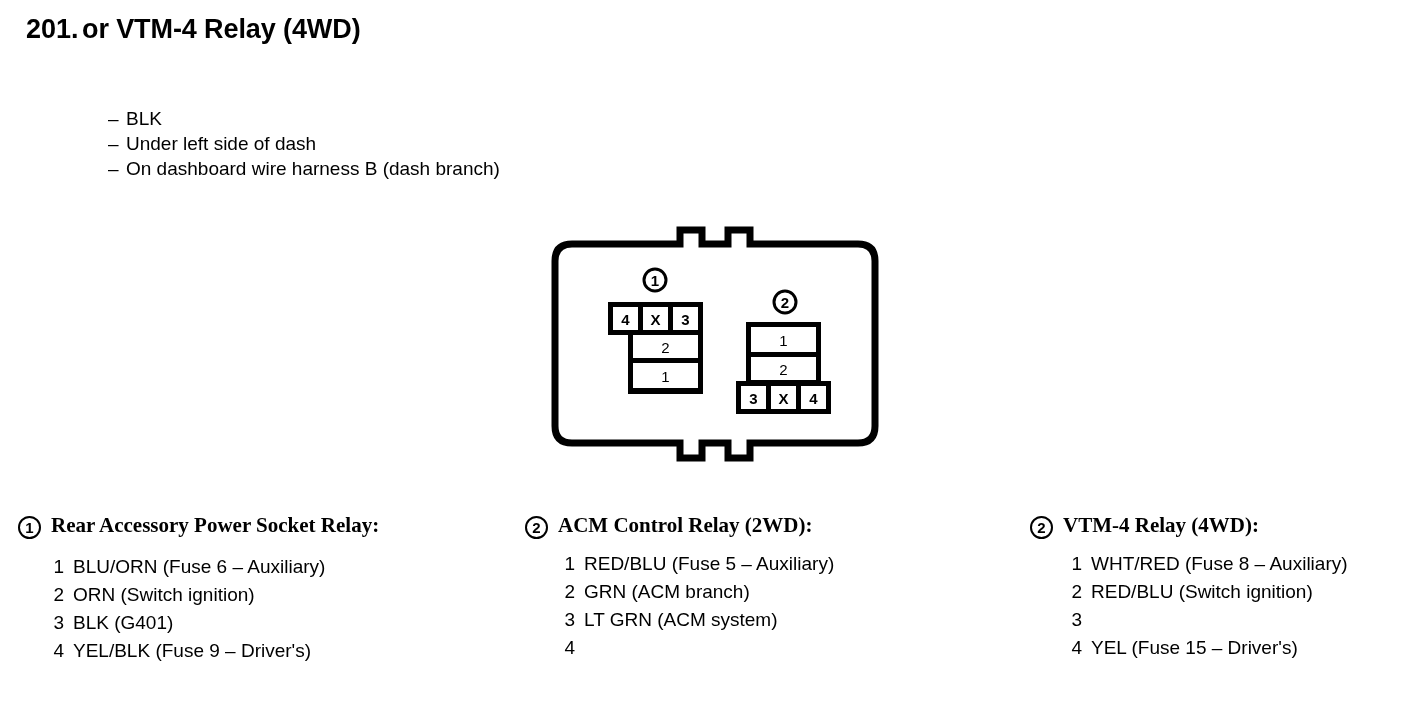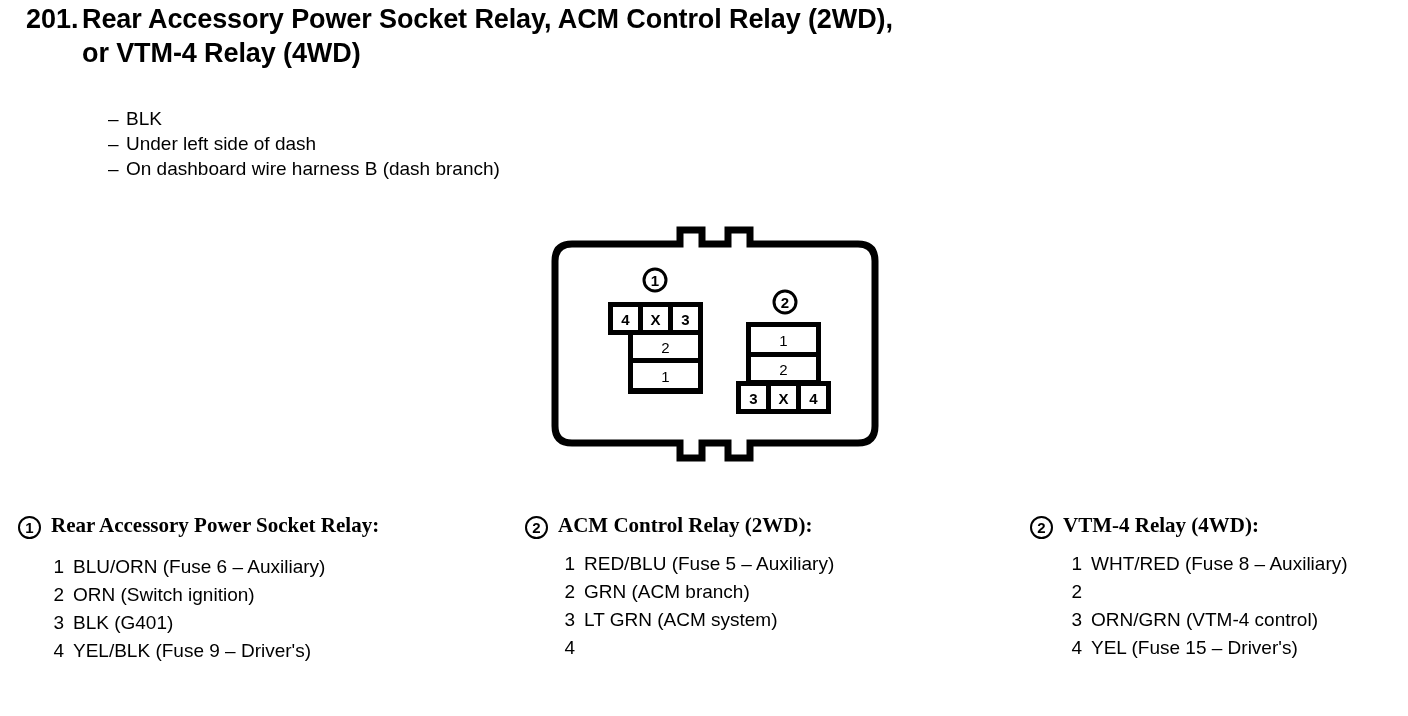--- a/index.html
+++ b/index.html
@@ -15,21 +15,21 @@
     overflow: hidden;
     font-family: "Liberation Sans", sans-serif;
     color: #000000;
     -webkit-font-smoothing: none;
   }
 
   
   #heading {
     position: absolute;
     left: 26px;
-    top: 2px;
+    top: 12px;
     width: 1340px;
   }
   .title-line {
     font-size: 27px;
     font-weight: bold;
     line-height: 34px;
     letter-spacing: -0.1px;
     white-space: nowrap;
   }
   .title-row {
@@ -129,21 +129,20 @@
   #legend-col-3 .legend-list { margin-left: 28px; }
   #legend-col-1 .legend-list { margin-top: 14px; }
 </style>
 </head>
 <body>
 
 <div id="heading">
   <div class="title-row">
     <div class="title-num">201.</div>
     <div class="title-body">
-      <div class="title-line">Rear Accessory Power Socket Relay, ACM Control Relay (2WD),</div>
       <div class="title-line">or VTM-4 Relay (4WD)</div>
     </div>
   </div>
 </div>
 
 <div id="bullets">
   <div class="bullet">
     <span class="bullet-dash">–</span>
     <span>BLK</span>
   </div>
@@ -282,23 +281,23 @@
     <div class="circ-num">2</div>
     <div class="legend-title">VTM-4 Relay (4WD):</div>
   </div>
   <div class="legend-list">
     <div class="legend-item">
       <span class="legend-item-num">1</span>
       <span>WHT/RED (Fuse 8 – Auxiliary)</span>
     </div>
     <div class="legend-item">
       <span class="legend-item-num">2</span>
+      <span>RED/BLU (Switch ignition)</span>
     </div>
     <div class="legend-item">
       <span class="legend-item-num">3</span>
-      <span>ORN/GRN (VTM-4 control)</span>
     </div>
     <div class="legend-item">
       <span class="legend-item-num">4</span>
       <span>YEL (Fuse 15 – Driver's)</span>
     </div>
   </div>
 </div>
 
 </body></html>

